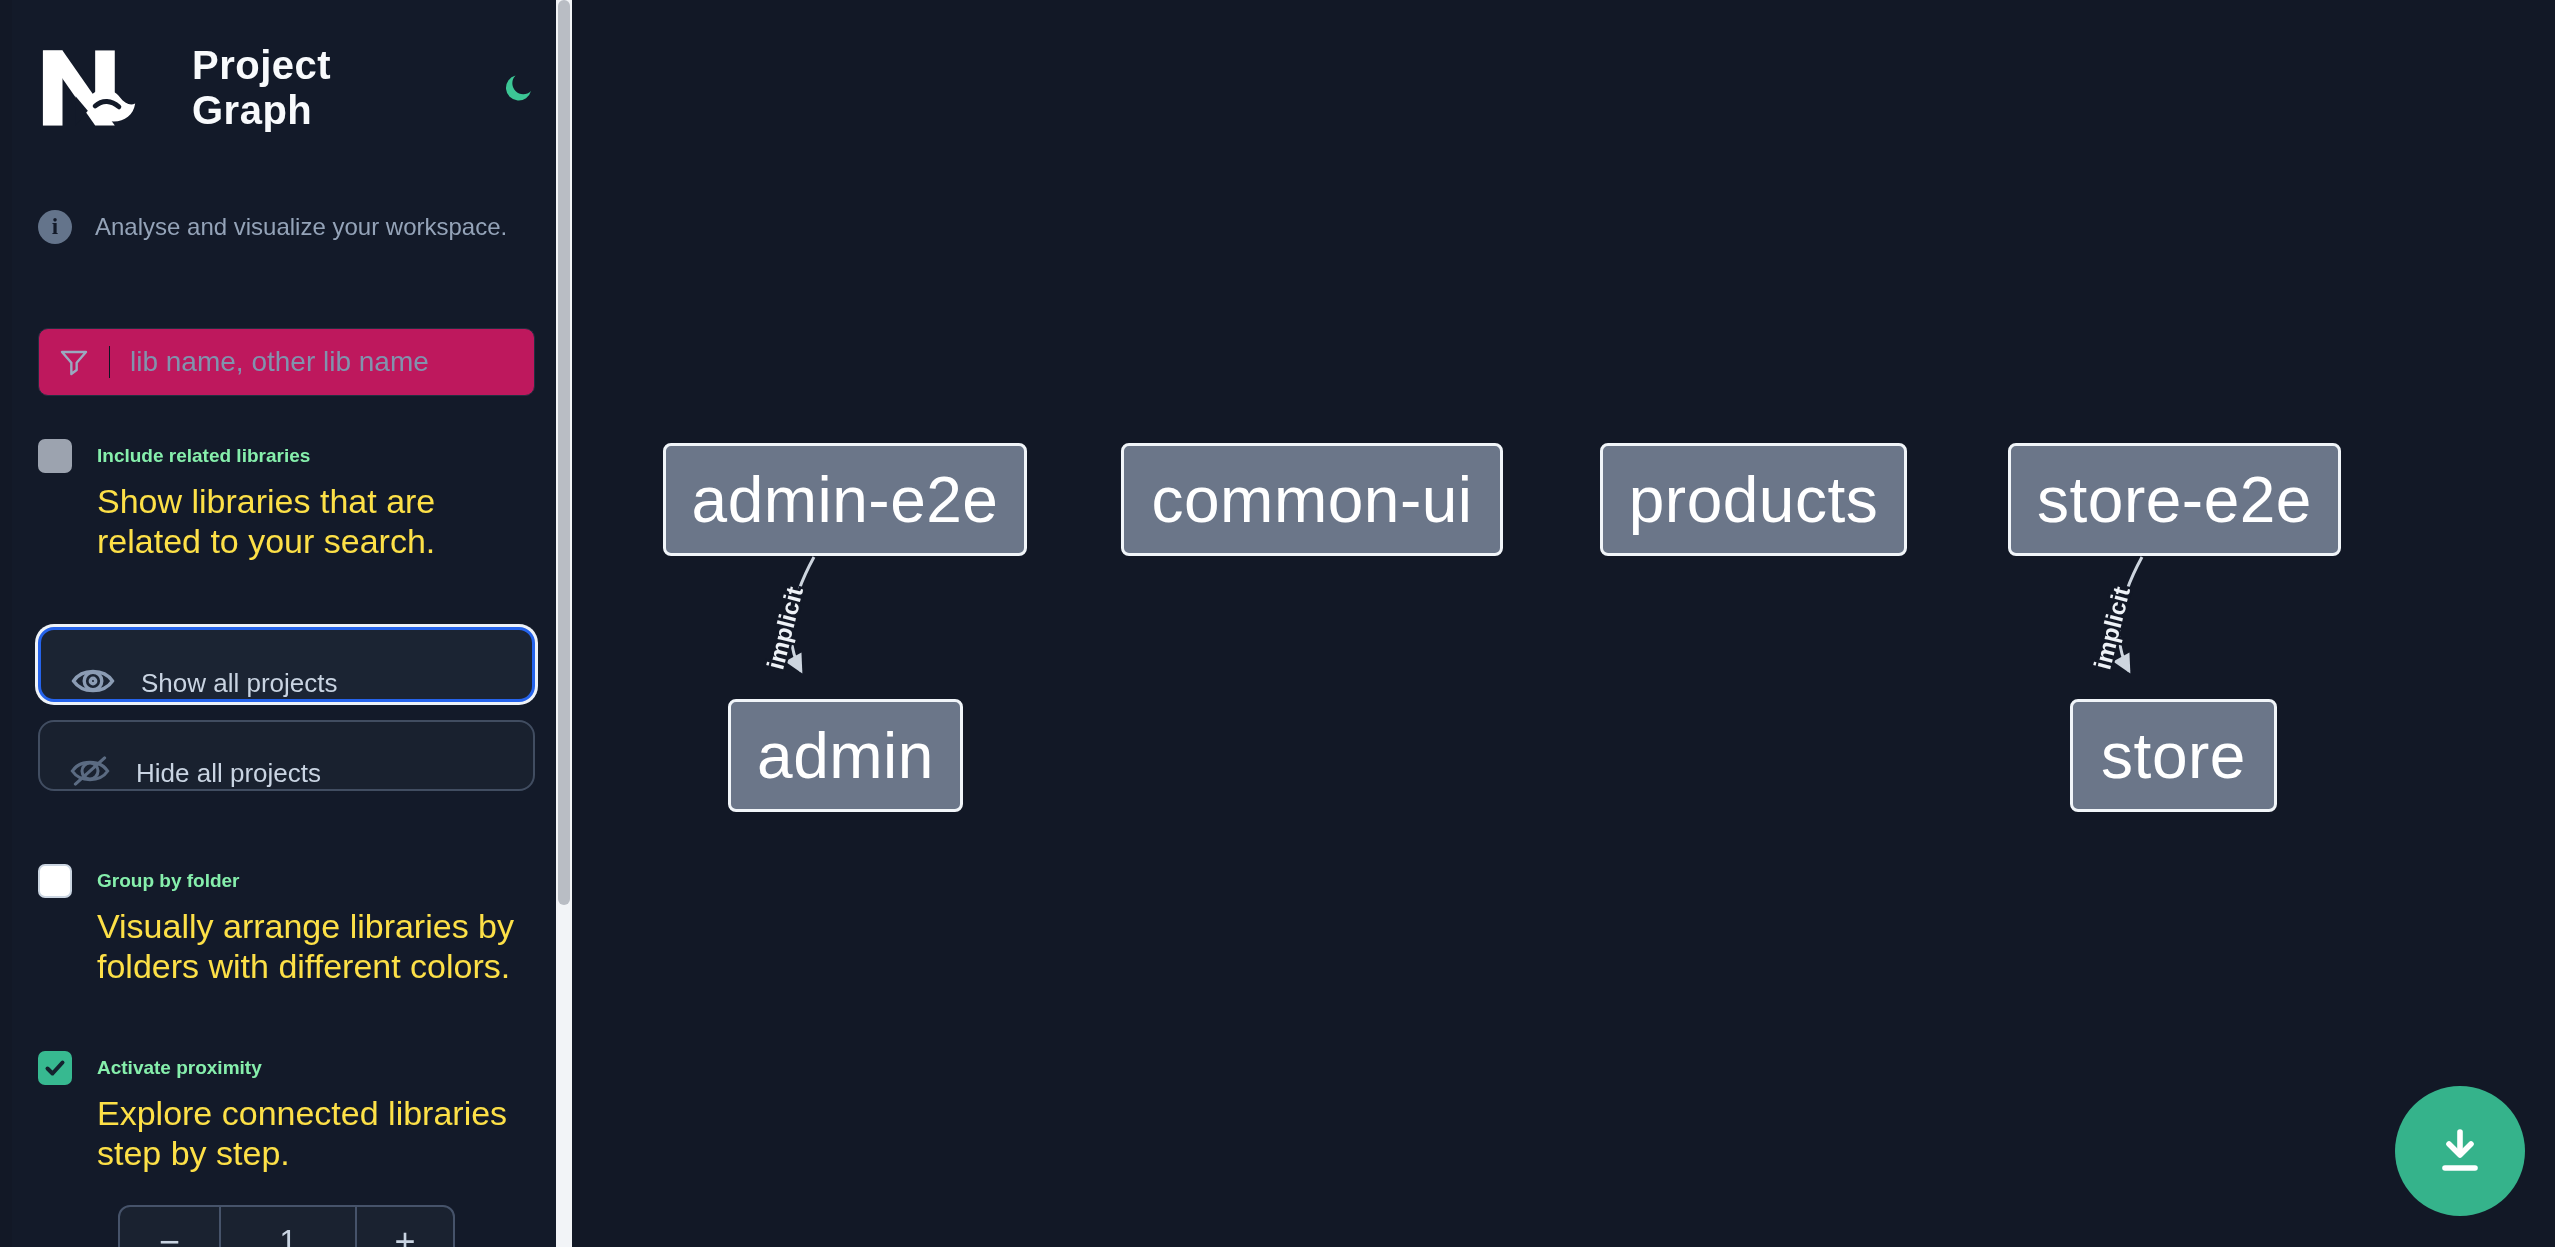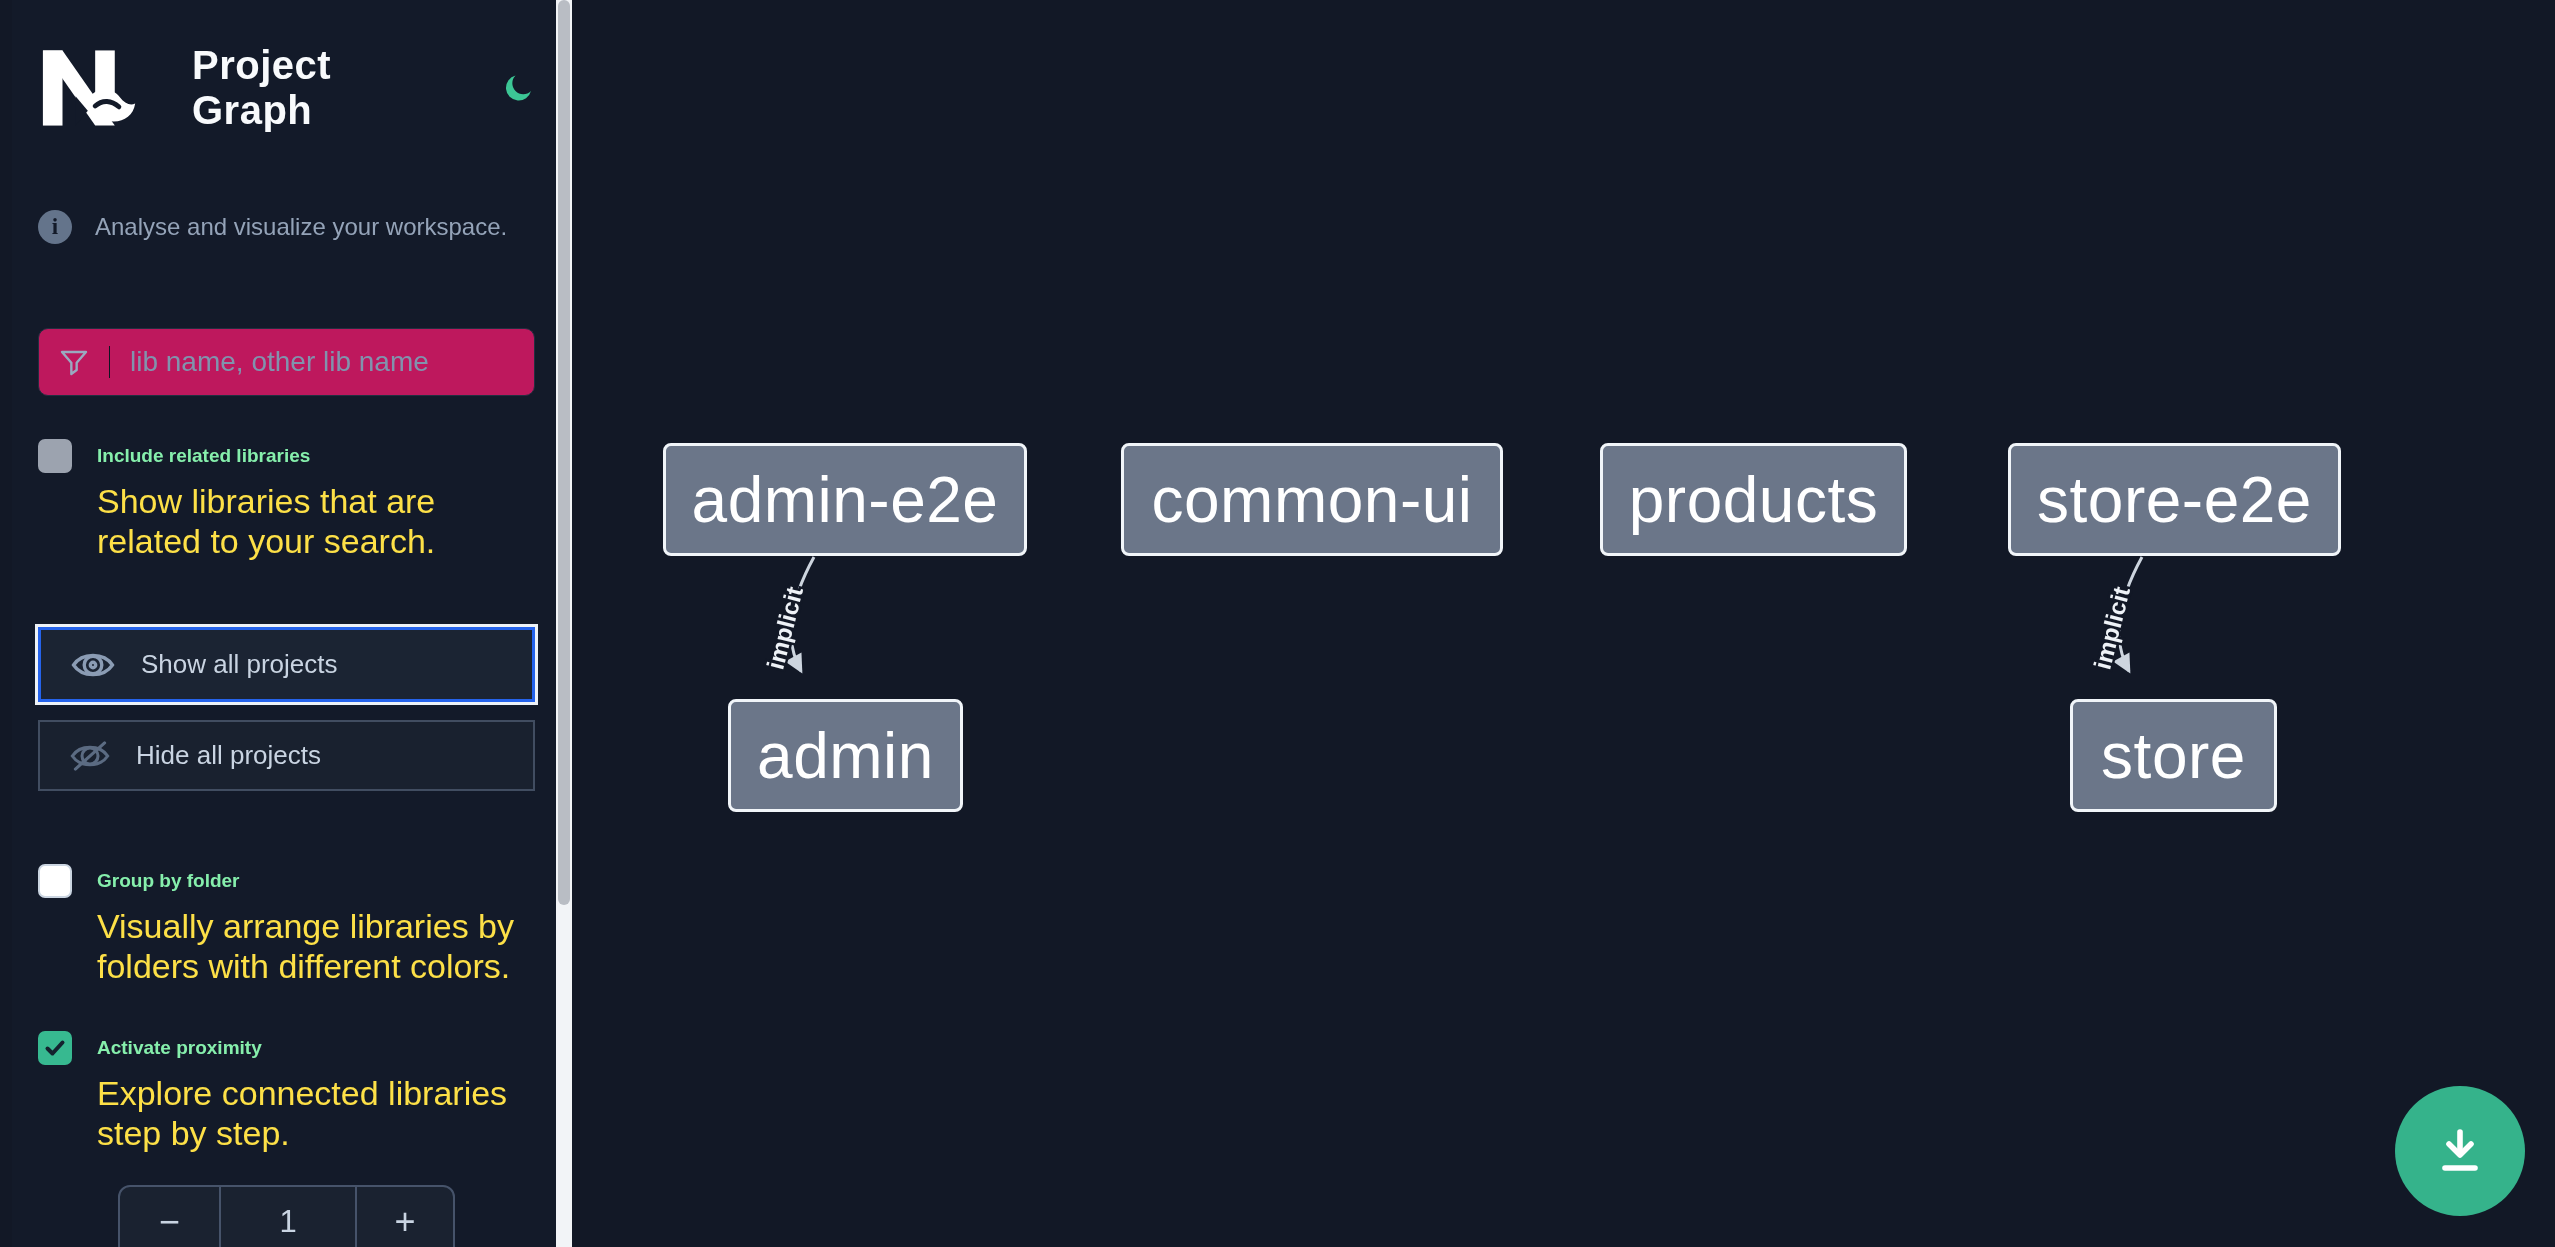--- a/index.html
+++ b/index.html
@@ -34,23 +34,23 @@
   .check-block { position:relative; padding-left:59px; }
   .check-block .box { position:absolute; left:0; top:1px; width:34px; height:34px; border-radius:7px; cursor:pointer; }
   .box-gray  { background:#9ca3af; }
   .box-white { background:#ffffff; border:2px solid #cbd5e1; }
   .box-green { background:#37b990; display:flex; align-items:center; justify-content:center; }
   .check-label { font-size:19px; font-weight:700; color:#86efac; line-height:36px; cursor:pointer; }
   .check-desc  { margin-top:7px; width:420px; font-size:34px; color:#fde047; line-height:40px; }
 
   .blk-include   { margin-top:42px; }
   .blk-group     { margin-top:72px; }
-  .blk-proximity { margin-top:44px; }
+  .blk-proximity { margin-top:64px; }
 
-  .side-btn { display:flex; align-items:center; width:100%; border-radius:0; cursor:pointer;
+  .side-btn { display:flex; align-items:flex-end; width:100%; border-radius:16px; cursor:pointer;
               padding-left:30px; background:#1b2433; }
   .btn-show { margin-top:66px; height:75px; border:3px solid #2563eb; box-shadow:0 0 0 3px #eef2f7; }
   .btn-hide { margin-top:18px; height:71px; border:2px solid #414d61; background:#19212f; }
   .side-btn .btn-label { margin-left:26px; font-size:26px; font-weight:500; color:#c9d4e2; }
 
   .stepper { display:flex; width:337px; height:73px; margin:32px auto 0;
              border:2px solid #46536a; border-radius:12px; background:#1a2230; overflow:hidden; }
   .stepper .cell { display:flex; align-items:center; justify-content:center; color:#c9d4e2; cursor:pointer; }
   .cell-minus { width:101px; border-right:2px solid #46536a; font-size:36px; }
   .cell-value { flex:1; font-size:31px; color:#dbe4ef; cursor:text; }

